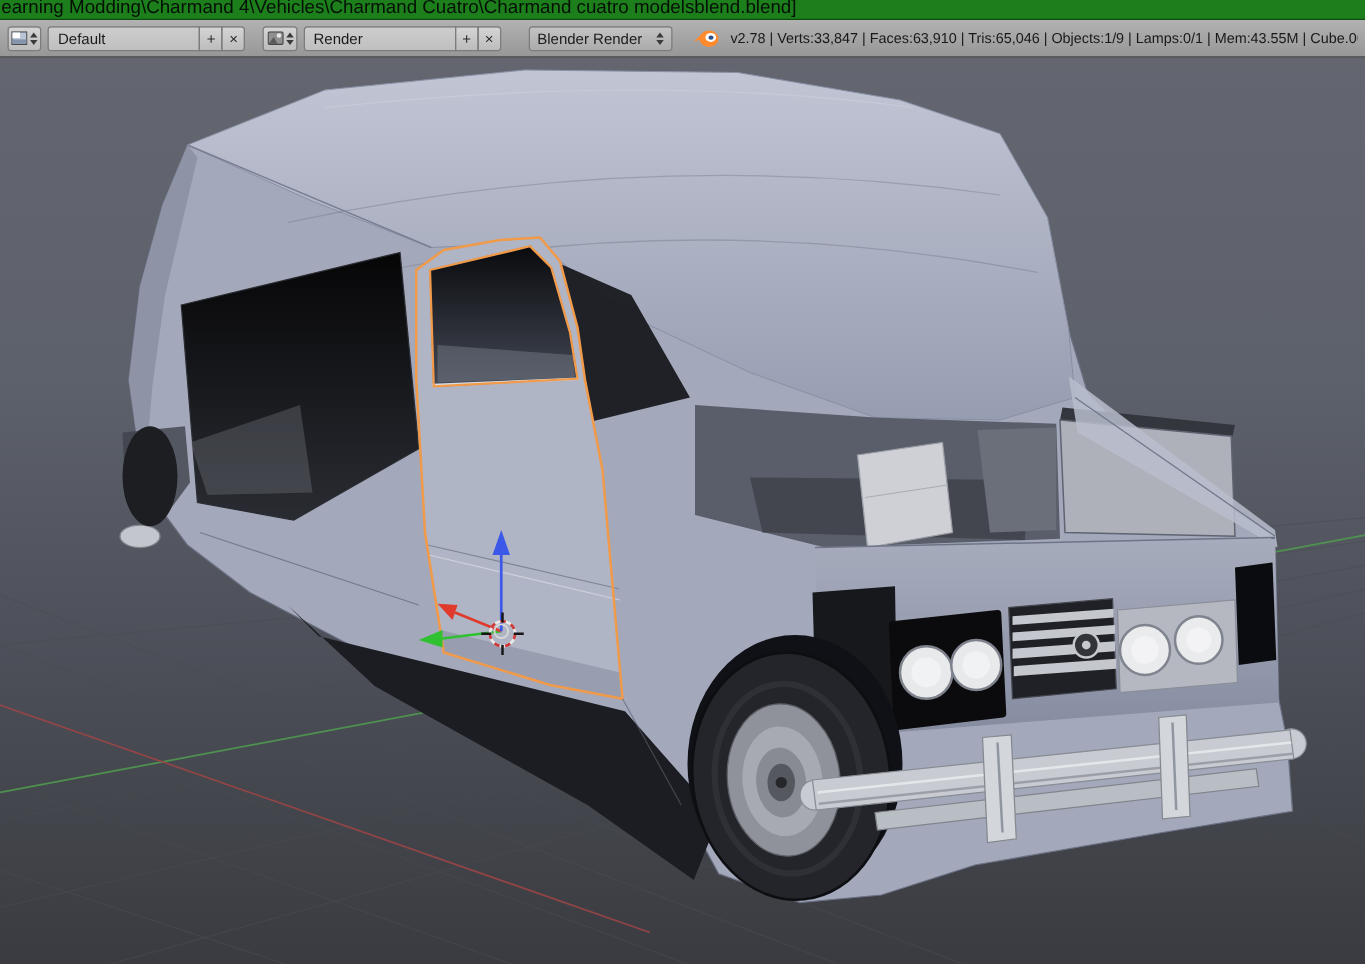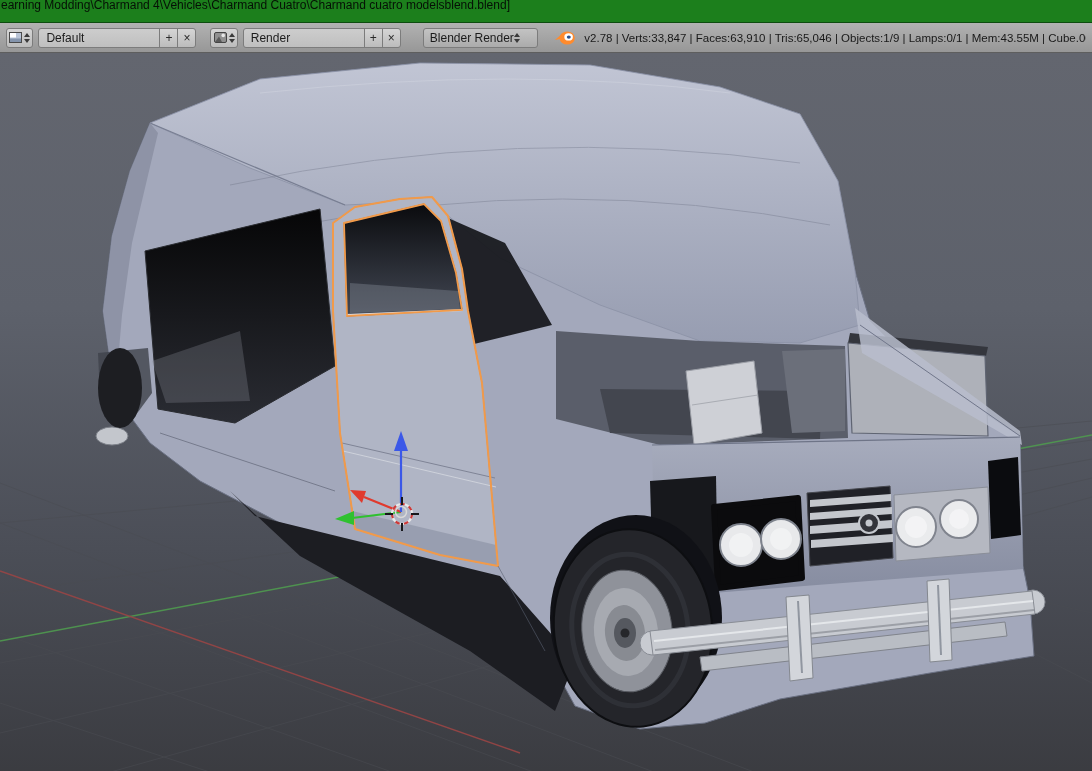--- a/index.html
+++ b/index.html
@@ -1,39 +1,39 @@
 <!DOCTYPE html>
 <html><head>
 <meta charset="utf-8">
 <style>
   *{margin:0;padding:0;box-sizing:border-box}
   html,body{width:1092px;height:771px;overflow:hidden;background:#3e4046;
     font-family:"Liberation Sans",sans-serif;}
   .app{width:1092px;height:771px;display:flex;flex-direction:column;position:relative}
 
   
-  .titlebar{height:23px;background:#1c7f1c;border-bottom:1px solid #0d4c0f;
-    color:#061006;font-size:12px;line-height:11px;white-space:nowrap;overflow:hidden;
+  .titlebar{height:16px;background:#1c7f1c;border-bottom:1px solid #0d4c0f;
+    color:#061006;font-size:15px;line-height:11px;white-space:nowrap;overflow:hidden;
     padding-left:1px;flex:0 0 auto}
 
   
   .header{height:30px;background:linear-gradient(#b2b2b2,#979797);
     border-bottom:1px solid #5e5e5e;display:flex;align-items:center;
     padding:0 6px;flex:0 0 auto}
   .btn,.field,.dropdown{height:20px;border:1px solid #7c7c7c;border-radius:3px;
     display:flex;align-items:center;font-size:12px;color:#1b1b1b;
     background:linear-gradient(#d5d5d5,#bcbcbc)}
   .editorbtn{width:28px;justify-content:center;gap:2px;margin-right:5px}
   .group{display:flex;margin-right:14px}
   .group .field{width:122px;padding-left:7px;border-radius:3px 0 0 3px;
     background:linear-gradient(#cdcdcd,#bfbfbf)}
   .group .sq{width:19px;justify-content:center;border-radius:0;margin-left:-1px;
     font-size:12px;color:#2a2a2a}
   .group .sq:last-child{border-radius:0 3px 3px 0}
-  .dropdown{width:118px;margin-left:8px;padding:0 6px;
+  .dropdown{width:118px;margin-left:8px;padding:0 6px;justify-content:space-between;
     background:linear-gradient(#c3c3c3,#ababab)}
   .carets{display:flex;flex-direction:column;align-items:center;gap:2px}
   .cu{width:0;height:0;border-left:3px solid transparent;border-right:3px solid transparent;
     border-bottom:4px solid #3a3a3a}
   .cd{width:0;height:0;border-left:3px solid transparent;border-right:3px solid transparent;
     border-top:4px solid #3a3a3a}
   .logo{margin-left:16px;flex:0 0 auto}
   .stats{margin-left:8px;font-size:11.5px;color:#191919;white-space:nowrap;overflow:hidden}
 
   

